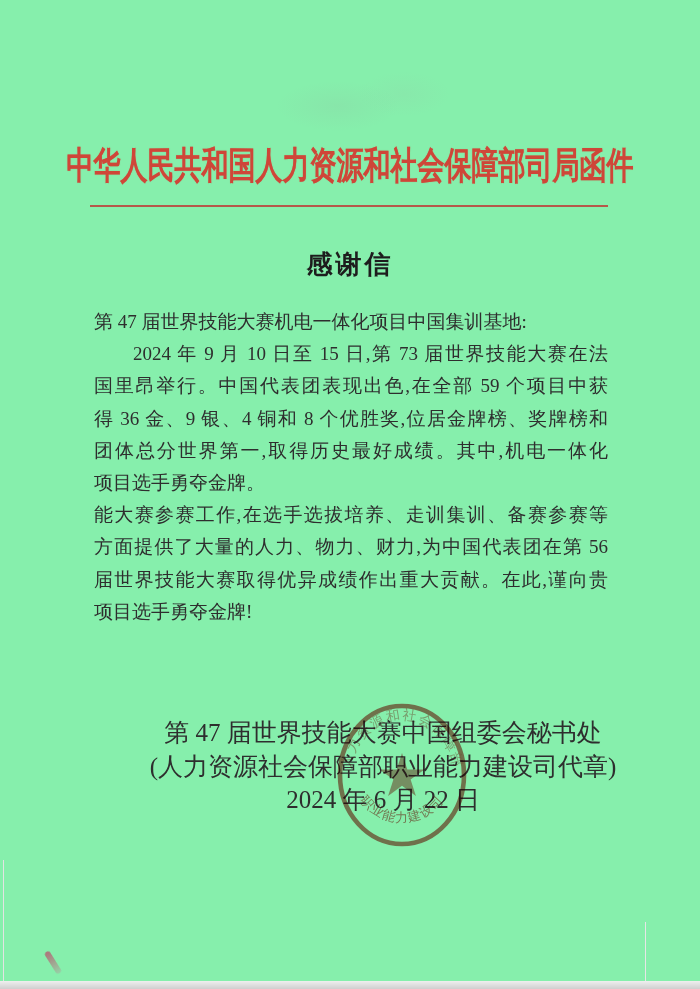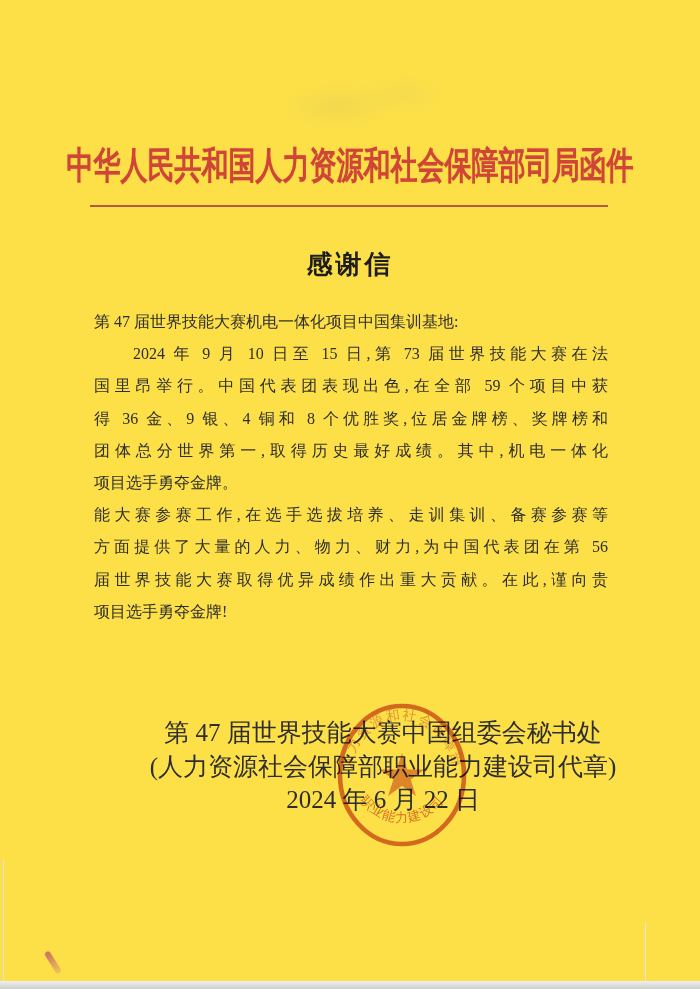--- a/index.html
+++ b/index.html
@@ -1,19 +1,19 @@
 <!DOCTYPE html>
 <html style="--header-red: #cf4638; --rule-red: #b5584a; --body-ink: #2e2e2e; --seal-red: #c23d30;"><head>
 <meta charset="utf-8">
 <style>
   html,body{margin:0;padding:0;background:#ffffff;}
   .page{
     position:relative;
     width:700px;height:989px;
-    background:#fde047;
+    background:#86efac;
     overflow:hidden;
     font-family:"Liberation Serif","DejaVu Serif",serif;
   }
   
   .letterhead{
     position:absolute;top:141px;left:0;width:700px;
     text-align:center;
     font-size:27px;font-weight:700;
     color:var(--header-red);
     transform:scaleY(1.38);transform-origin:center top;
@@ -28,21 +28,21 @@
   
   .doc-title{
     position:absolute;top:247px;left:0;width:700px;
     text-align:center;
     font-size:26px;font-weight:700;color:#1d1d1d;
     letter-spacing:3px;
   }
   
   .body-block{
     position:absolute;top:306px;left:94px;width:514px;
-    font-size:16px;line-height:32.2px;color:var(--body-ink);
+    font-size:19px;line-height:32.2px;color:var(--body-ink);
   }
   .line{min-height:32.2px;}
   .line.justify{text-align:justify;text-align-last:justify;}
   .line.indent{text-indent:39px;}
   .line.plain{text-align:left;}
   
   .sig-block{
     position:absolute;top:716px;left:0;width:700px;
     font-size:25px;line-height:33.5px;color:var(--body-ink);
     text-align:center;

